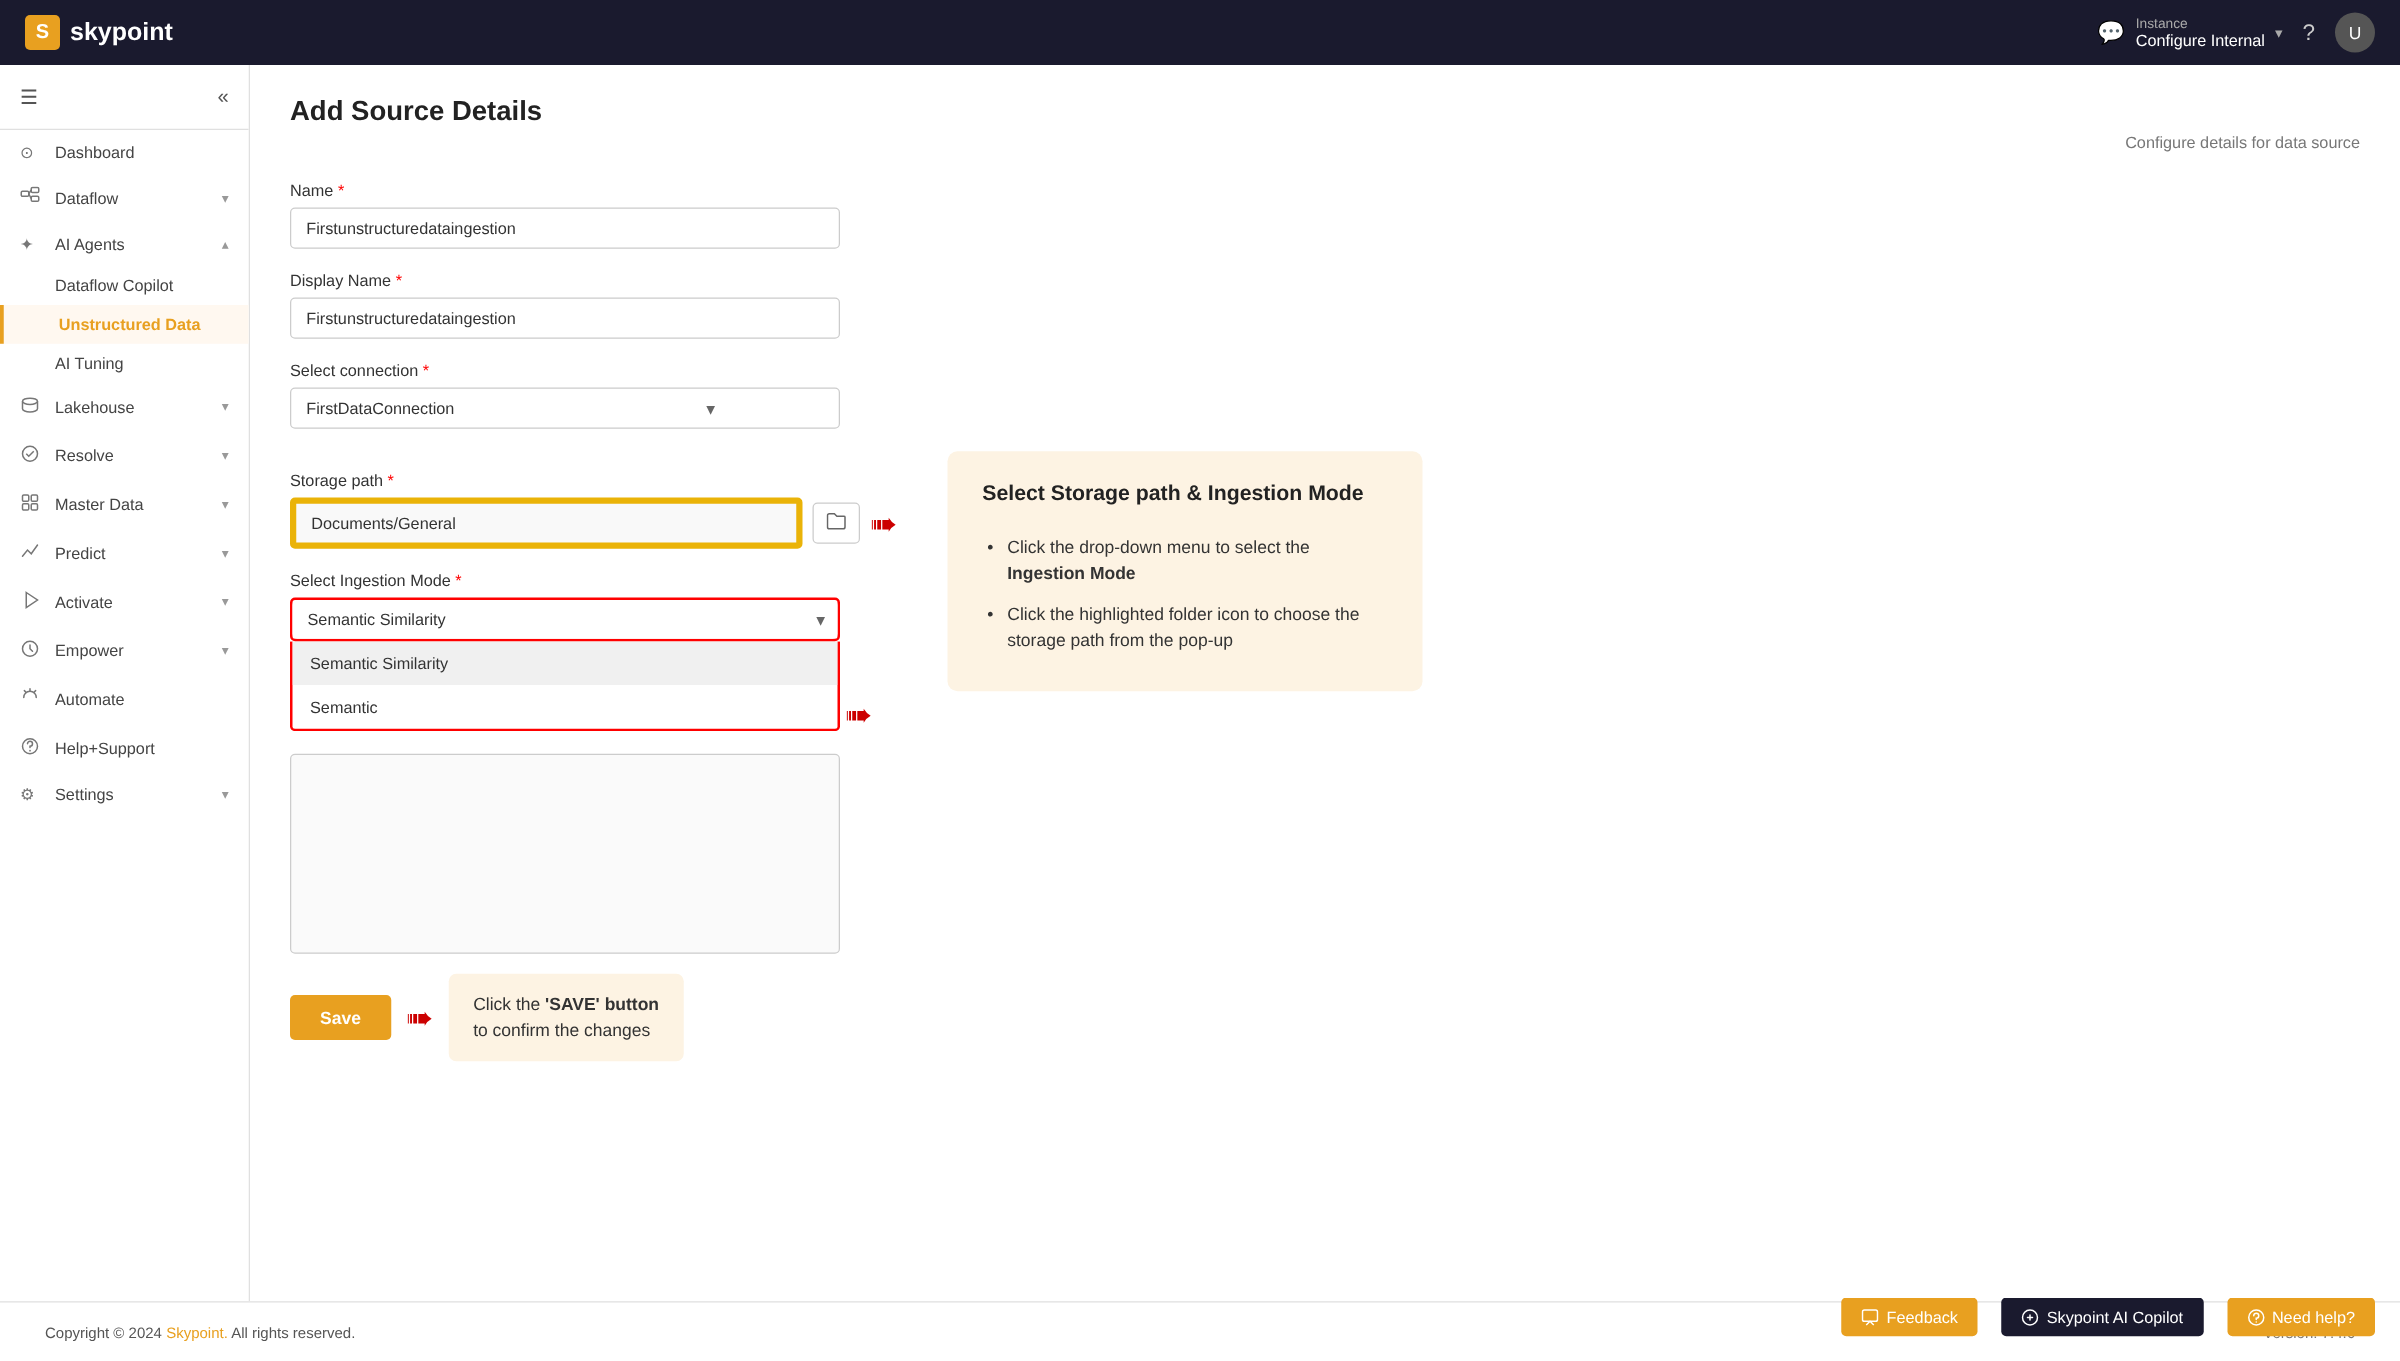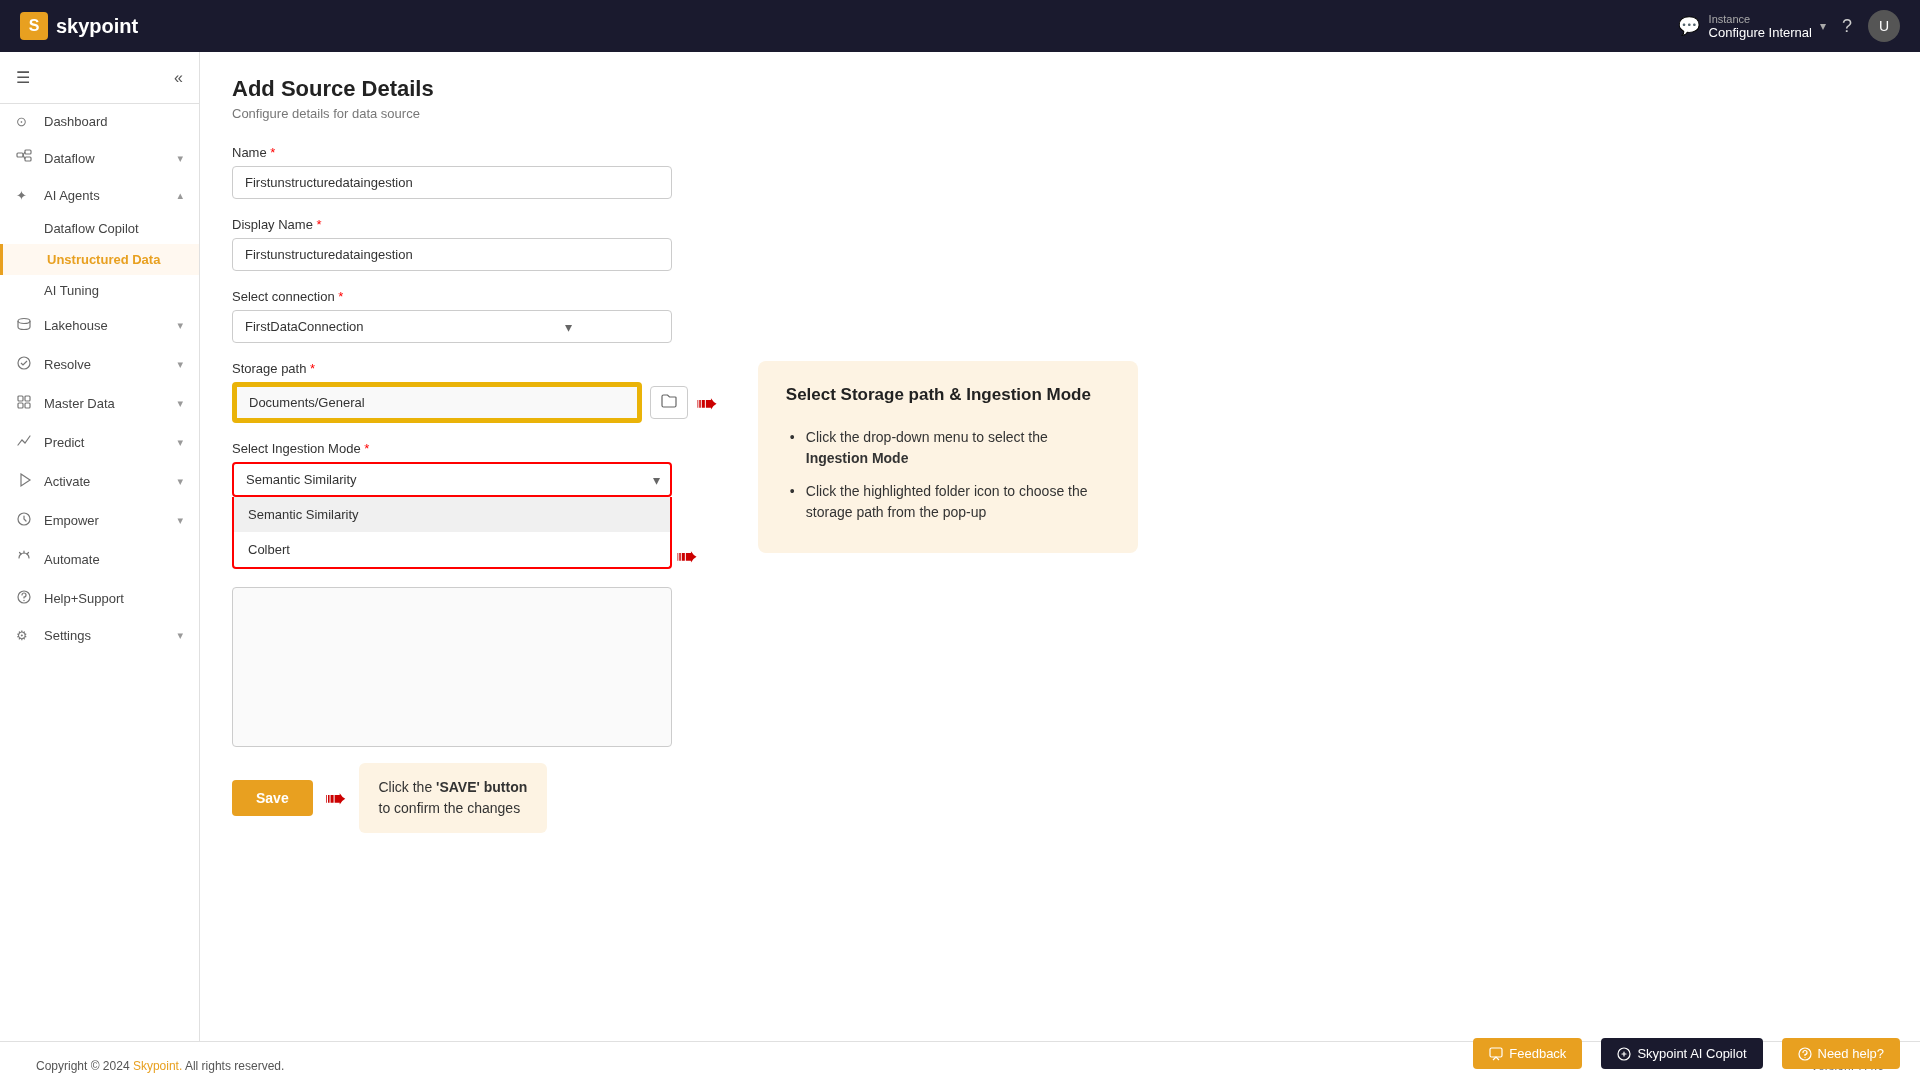--- a/index.html
+++ b/index.html
@@ -78,23 +78,23 @@
       display: flex;
       flex-direction: column;
     }
 
     .page-content {
       padding: 24px 32px;
       flex: 1;
     }
 
     .page-title { font-size: 22px; font-weight: 600; color: #222; margin-bottom: 4px; }
-    .page-subtitle { font-size: 13px; color: #777; margin-bottom: 24px; }
-
-    .form-group { margin-bottom: 18px; }
+    .page-subtitle { font-size: 13px; color: #777; margin-bottom: 24px; text-align: right; }
+
+    .form-group { margin-bottom: 18px; margin-top: 16px; }
     .form-label { font-size: 13px; color: #333; margin-bottom: 6px; display: block; font-weight: 500; }
     .form-label span.required { color: red; }
     .form-input {
       width: 440px;
       padding: 8px 12px;
       border: 1px solid #ccc;
       border-radius: 4px;
       font-size: 13px;
       color: #333;
       background: white;
@@ -448,21 +448,21 @@
                 <div class="select-wrapper">
                   <select class="form-select">
                     <option value="semantic-similarity" selected="">Semantic Similarity</option>
                     <option value="colbert">Colbert</option>
                   </select>
                   <span class="select-chevron">▾</span>
                 </div>
 
                 <div class="dropdown-options">
                   <div class="dropdown-option selected">Semantic Similarity</div>
-                  <div class="dropdown-option">Colbert</div>
+                  <div class="dropdown-option">Semantic</div>
                 </div>
               </div>
               <span style="color:#cc0000; font-size:26px; line-height:1; margin-top:6px;">➠</span>
             </div>
           </div>
 
           <div style="width:440px; height:160px; border:1px solid #ccc; border-radius:4px; background:#fafafa; margin-top:4px;"></div>
 
           <div class="save-area" style="margin-top:16px;">
             <button class="save-btn">Save</button>

